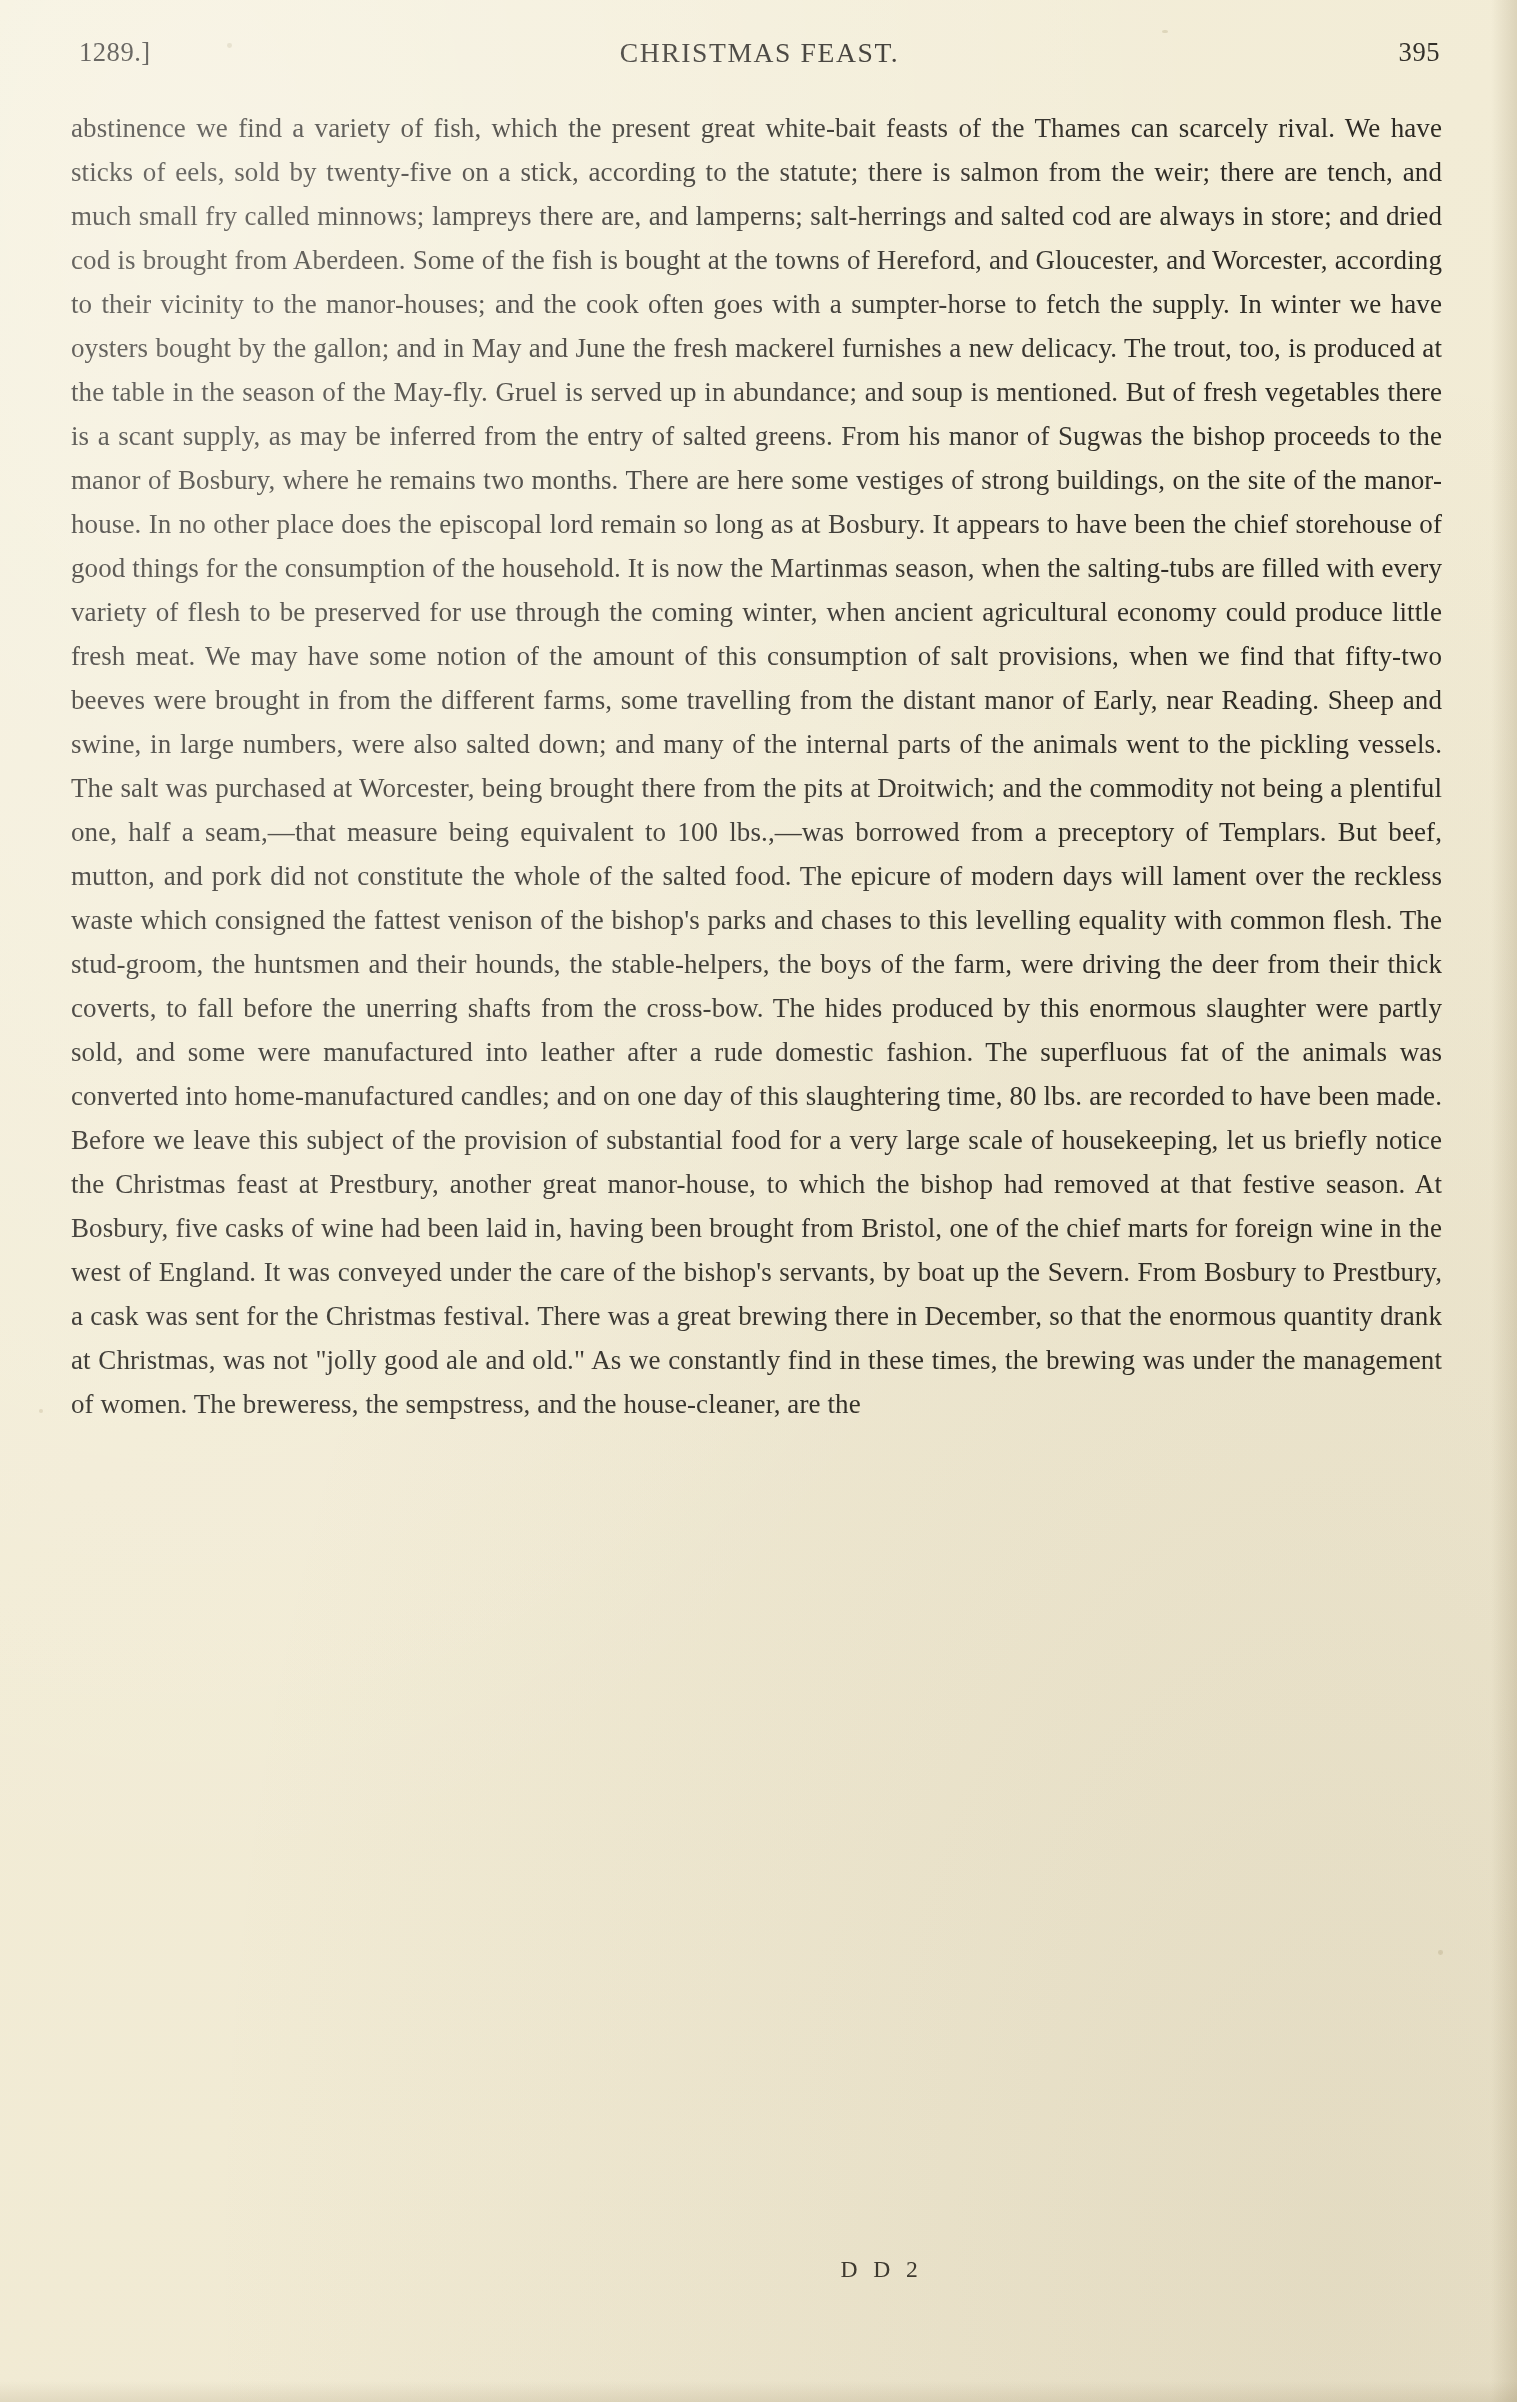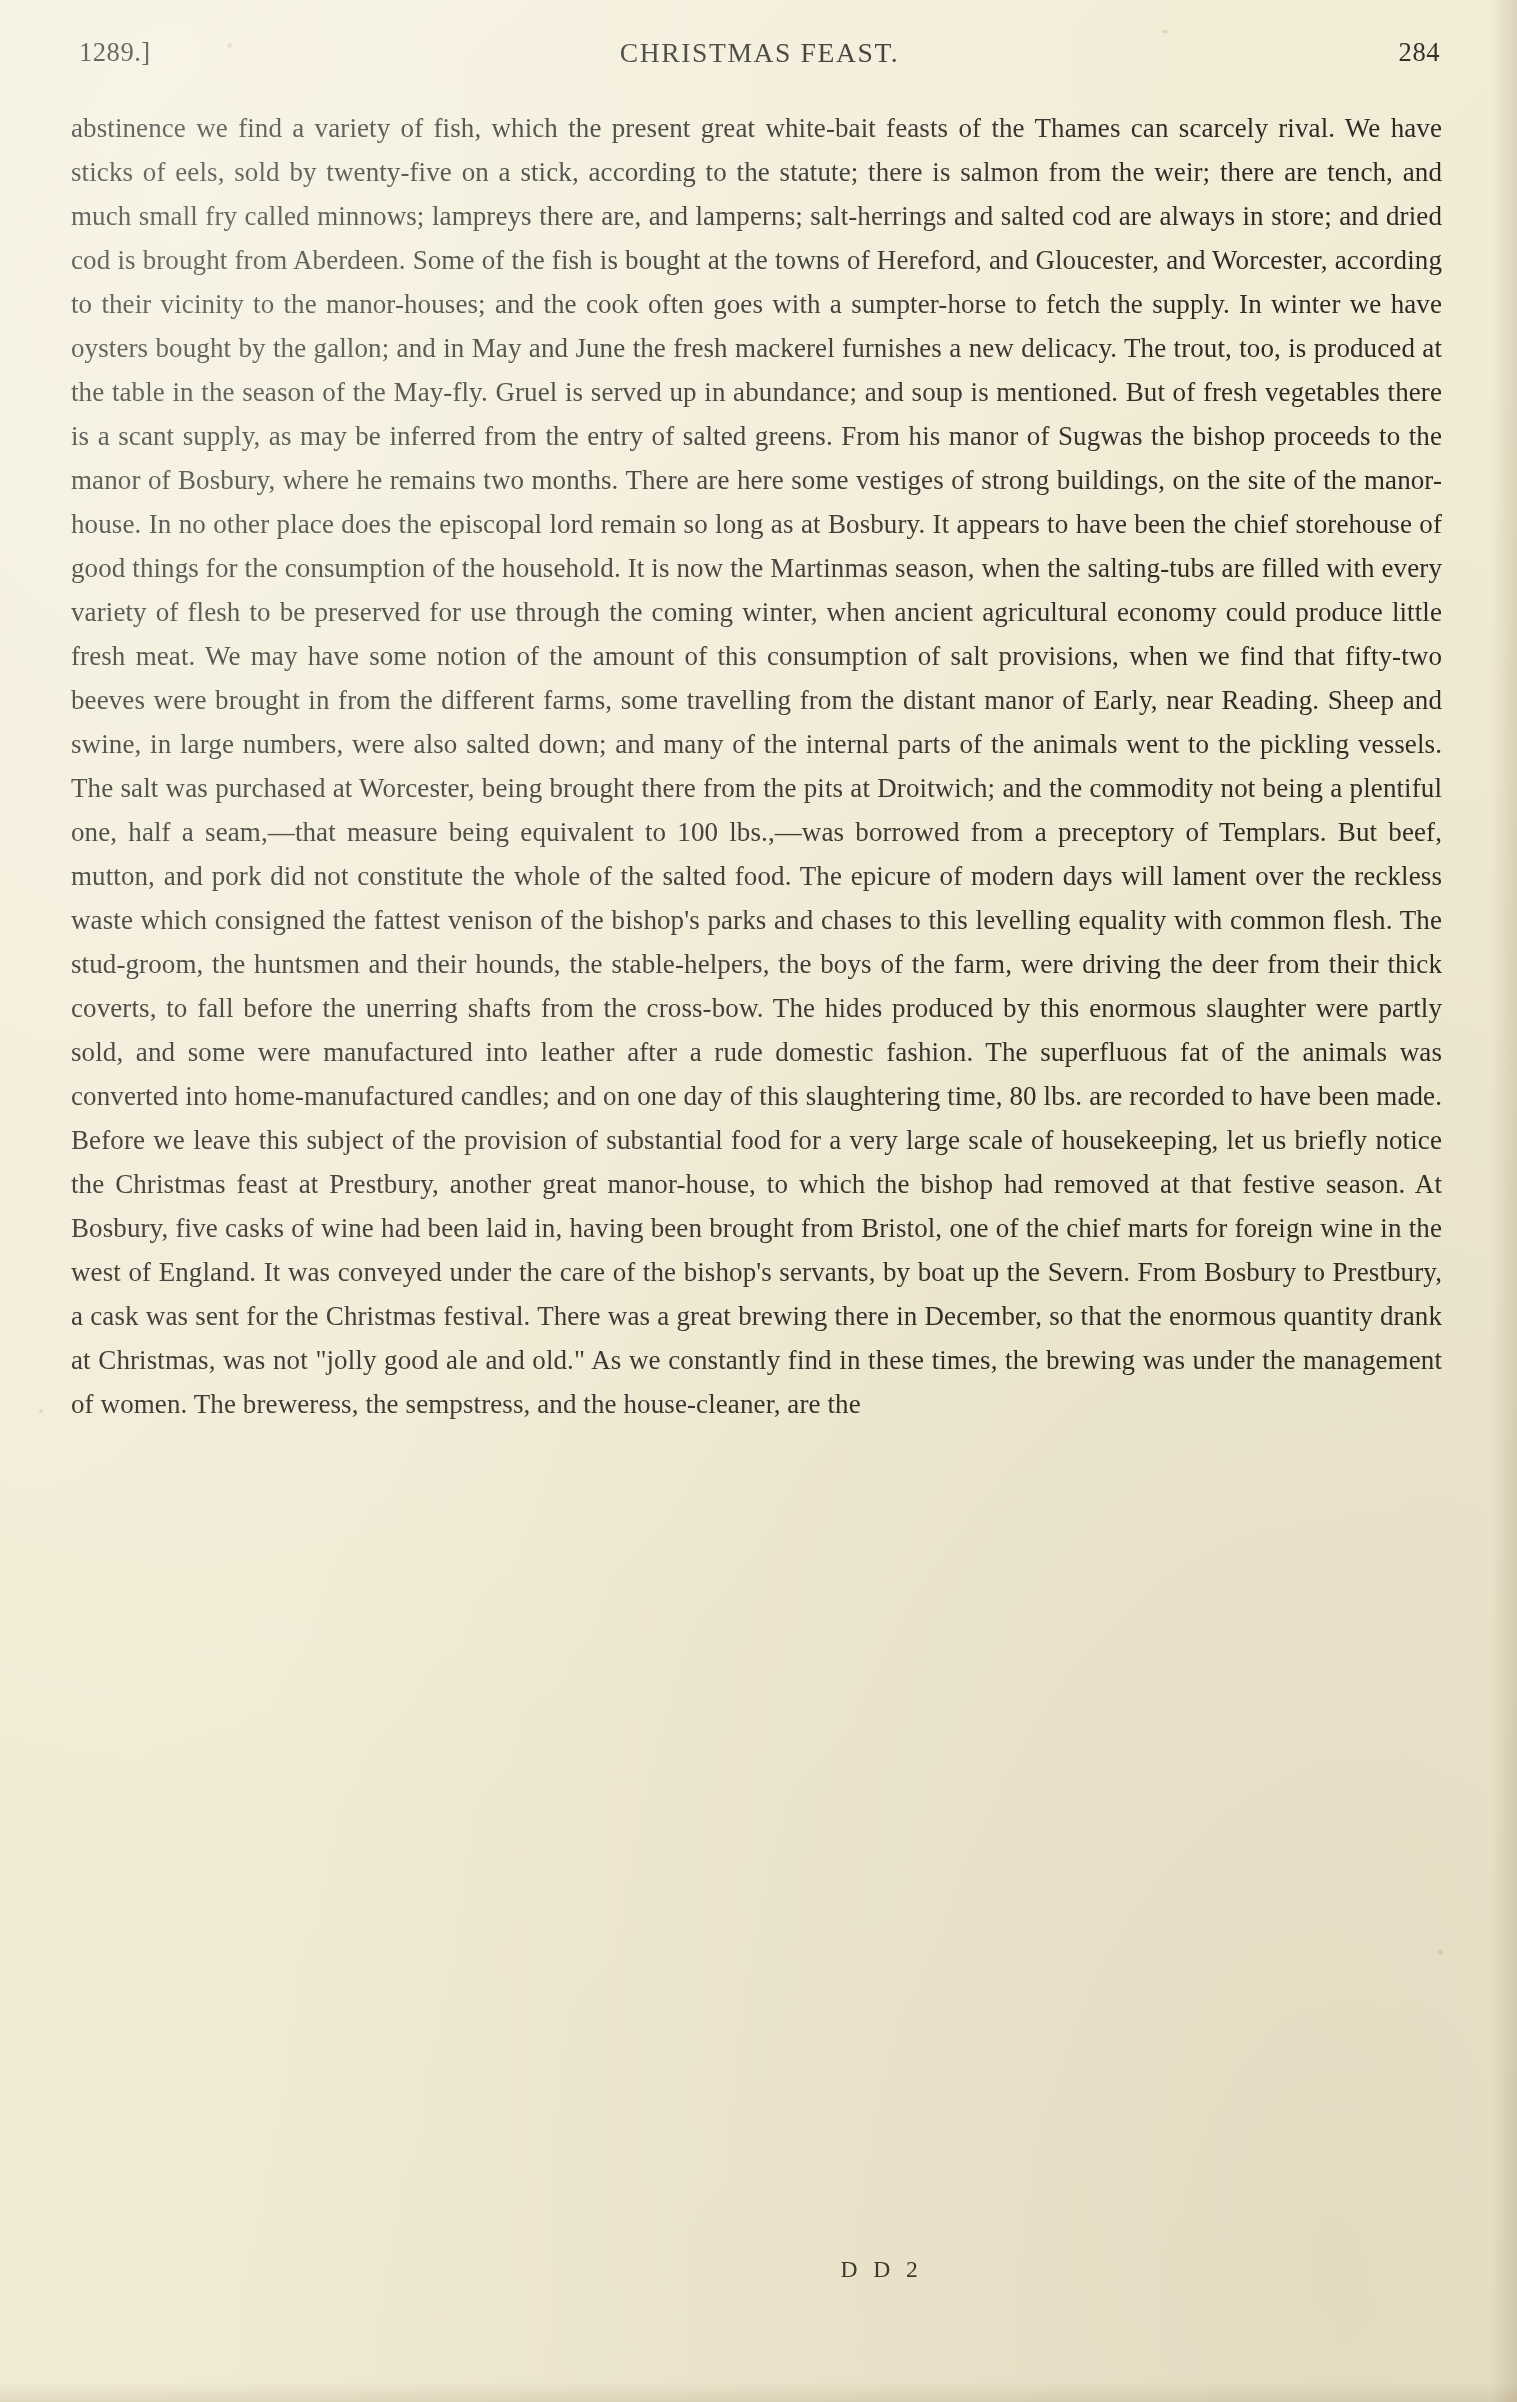--- a/index.html
+++ b/index.html
@@ -116,21 +116,21 @@
   }
 </style>
 </head>
 <body>
 
 <div class="page">
 
   <div class="header">
     <span class="folio-left">1289.]</span>
     <span class="running-title">CHRISTMAS FEAST.</span>
-    <span class="folio-right">284</span>
+    <span class="folio-right">395</span>
   </div>
 
   <div class="body-text">
     <p>abstinence we find a variety of fish, which the present great white-bait feasts of the Thames can scarcely rival. We have sticks of eels, sold by twenty-five on a stick, according to the statute; there is salmon from the weir; there are tench, and much small fry called minnows; lampreys there are, and lamperns; salt-herrings and salted cod are always in store; and dried cod is brought from Aberdeen. Some of the fish is bought at the towns of Hereford, and Gloucester, and Worcester, according to their vicinity to the manor-houses; and the cook often goes with a sumpter-horse to fetch the supply. In winter we have oysters bought by the gallon; and in May and June the fresh mackerel furnishes a new delicacy. The trout, too, is produced at the table in the season of the May-fly. Gruel is served up in abundance; and soup is mentioned. But of fresh vegetables there is a scant supply, as may be inferred from the entry of salted greens. From his manor of Sugwas the bishop proceeds to the manor of Bosbury, where he remains two months. There are here some vestiges of strong buildings, on the site of the manor-house. In no other place does the episcopal lord remain so long as at Bosbury. It appears to have been the chief storehouse of good things for the consumption of the household. It is now the Martinmas season, when the salting-tubs are filled with every variety of flesh to be preserved for use through the coming winter, when ancient agricultural economy could produce little fresh meat. We may have some notion of the amount of this consumption of salt provisions, when we find that fifty-two beeves were brought in from the different farms, some travelling from the distant manor of Early, near Reading. Sheep and swine, in large numbers, were also salted down; and many of the internal parts of the animals went to the pickling vessels. The salt was purchased at Worcester, being brought there from the pits at Droitwich; and the commodity not being a plentiful one, half a seam,—that measure being equivalent to 100 lbs.,—was borrowed from a preceptory of Templars. But beef, mutton, and pork did not constitute the whole of the salted food. The epicure of modern days will lament over the reckless waste which consigned the fattest venison of the bishop's parks and chases to this levelling equality with common flesh. The stud-groom, the huntsmen and their hounds, the stable-helpers, the boys of the farm, were driving the deer from their thick coverts, to fall before the unerring shafts from the cross-bow. The hides produced by this enormous slaughter were partly sold, and some were manufactured into leather after a rude domestic fashion. The superfluous fat of the animals was converted into home-manufactured candles; and on one day of this slaughtering time, 80 lbs. are recorded to have been made. Before we leave this subject of the provision of substantial food for a very large scale of housekeeping, let us briefly notice the Christmas feast at Prestbury, another great manor-house, to which the bishop had removed at that festive season. At Bosbury, five casks of wine had been laid in, having been brought from Bristol, one of the chief marts for foreign wine in the west of England. It was conveyed under the care of the bishop's servants, by boat up the Severn. From Bosbury to Prestbury, a cask was sent for the Christmas festival. There was a great brewing there in December, so that the enormous quantity drank at Christmas, was not "jolly good ale and old." As we constantly find in these times, the brewing was under the management of women. The breweress, the sempstress, and the house-cleaner, are the</p>
   </div>
 
   <div class="signature">D D 2</div>
 
   <div class="edge-shadow-right"></div>
   <div class="edge-shadow-bottom"></div>

